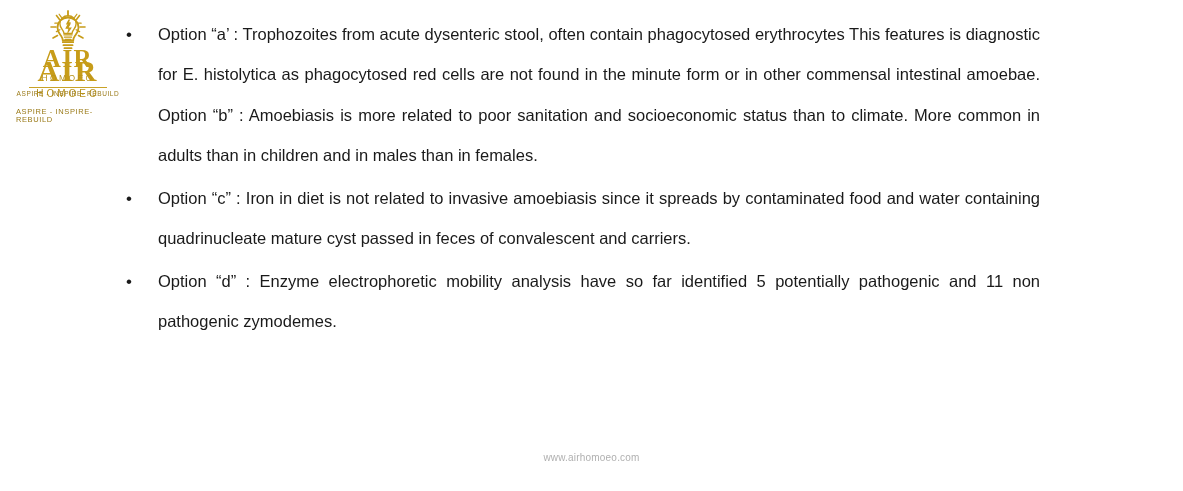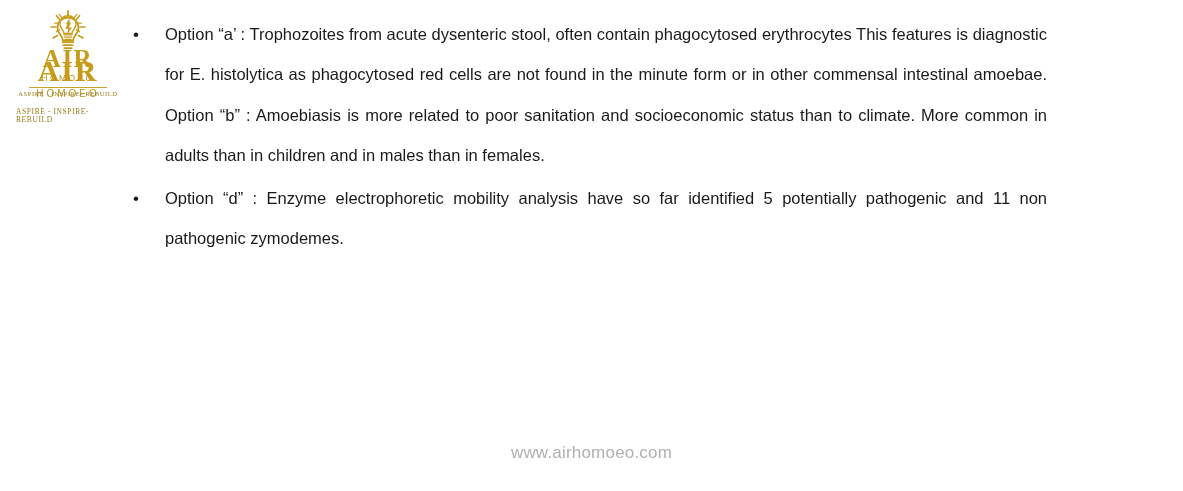--- a/index.html
+++ b/index.html
@@ -51,21 +51,21 @@
     line-height: 1;
     text-align: right;
   }
   .logo-rule {
     width: 92px;
     height: 1px;
     background: #c9a227;
     margin: 5px 0 4px 0;
   }
   .logo-tag {
-    font-family: Liberation Serif, serif;
+    font-family: Liberation Sans, sans-serif;
     font-size: 7.5px;
     letter-spacing: 0.6px;
     color: #9a7a18;
     line-height: 1;
   }
 
   
   .logo-sm {
     position: absolute;
     right: 14px;
@@ -77,21 +77,21 @@
   }
   .logo-sm .logo-bulb { width: 32px; height: 34px; }
   .logo-sm .logo-air { font-size: 25px; letter-spacing: 1.5px; }
   .logo-sm .logo-homoeo { font-size: 8.5px; letter-spacing: 2.4px; }
   .logo-sm .logo-rule { width: 78px; margin: 4px 0 3px 0; }
   .logo-sm .logo-tag { font-size: 6.5px; }
 
   
   .content {
     position: absolute;
-    left: 127px;
+    left: 120px;
     top: 14px;
     width: 920px;
   }
   ul.bullets {
     list-style: none;
     margin: 0;
     padding: 0;
   }
   ul.bullets > li {
     position: relative;
@@ -112,21 +112,21 @@
     line-height: 2.45;
     color: #1a1a1a;
   }
   
   .footer {
     position: absolute;
     left: 0;
     right: 0;
     bottom: 28px;
     text-align: center;
-    font-size: 17px;
+    font-size: 10px;
     color: #b0b0b0;
     letter-spacing: 0.2px;
   }
 </style>
 </head>
 <body>
 
 <div class="logo">
   <div class="logo-bulb">
     <svg viewBox="0 0 40 44" width="40" height="44" aria-hidden="true">
@@ -146,20 +146,21 @@
   </div>
   <div class="logo-air">AIR</div>
   <div class="logo-homoeo">HOMOEO</div>
   <div class="logo-rule"></div>
   <div class="logo-tag">ASPIRE - INSPIRE- REBUILD</div>
 </div>
 
 <div class="content">
   <ul class="bullets">
     <li>Option “a’ : Trophozoites from acute dysenteric stool, often contain phagocytosed erythrocytes This features is diagnostic for E. histolytica as phagocytosed red cells are not found in the minute form or in other commensal intestinal amoebae. Option “b” : Amoebiasis is more related to poor sanitation and socioeconomic status than to climate. More common in adults than in children and in males than in females.</li>
+    <li>Option “c” : Iron in diet is not related to invasive amoebiasis since it spreads by contaminated food and water containing quadrinucleate mature cyst passed in feces of convalescent and carriers.</li>
     <li>Option “d” : Enzyme electrophoretic mobility analysis have so far identified 5 potentially pathogenic and 11 non pathogenic zymodemes.</li>
   </ul>
 </div>
 
 <div class="logo logo-sm">
   <div class="logo-bulb">
     <svg viewBox="0 0 40 44" width="32" height="34" aria-hidden="true">
       <g stroke="#c79c19" stroke-width="1.6" stroke-linecap="round" fill="none">
         <line x1="20" y1="1" x2="20" y2="6"></line>
         <line x1="8.5" y1="5.5" x2="11.5" y2="9.5"></line>

